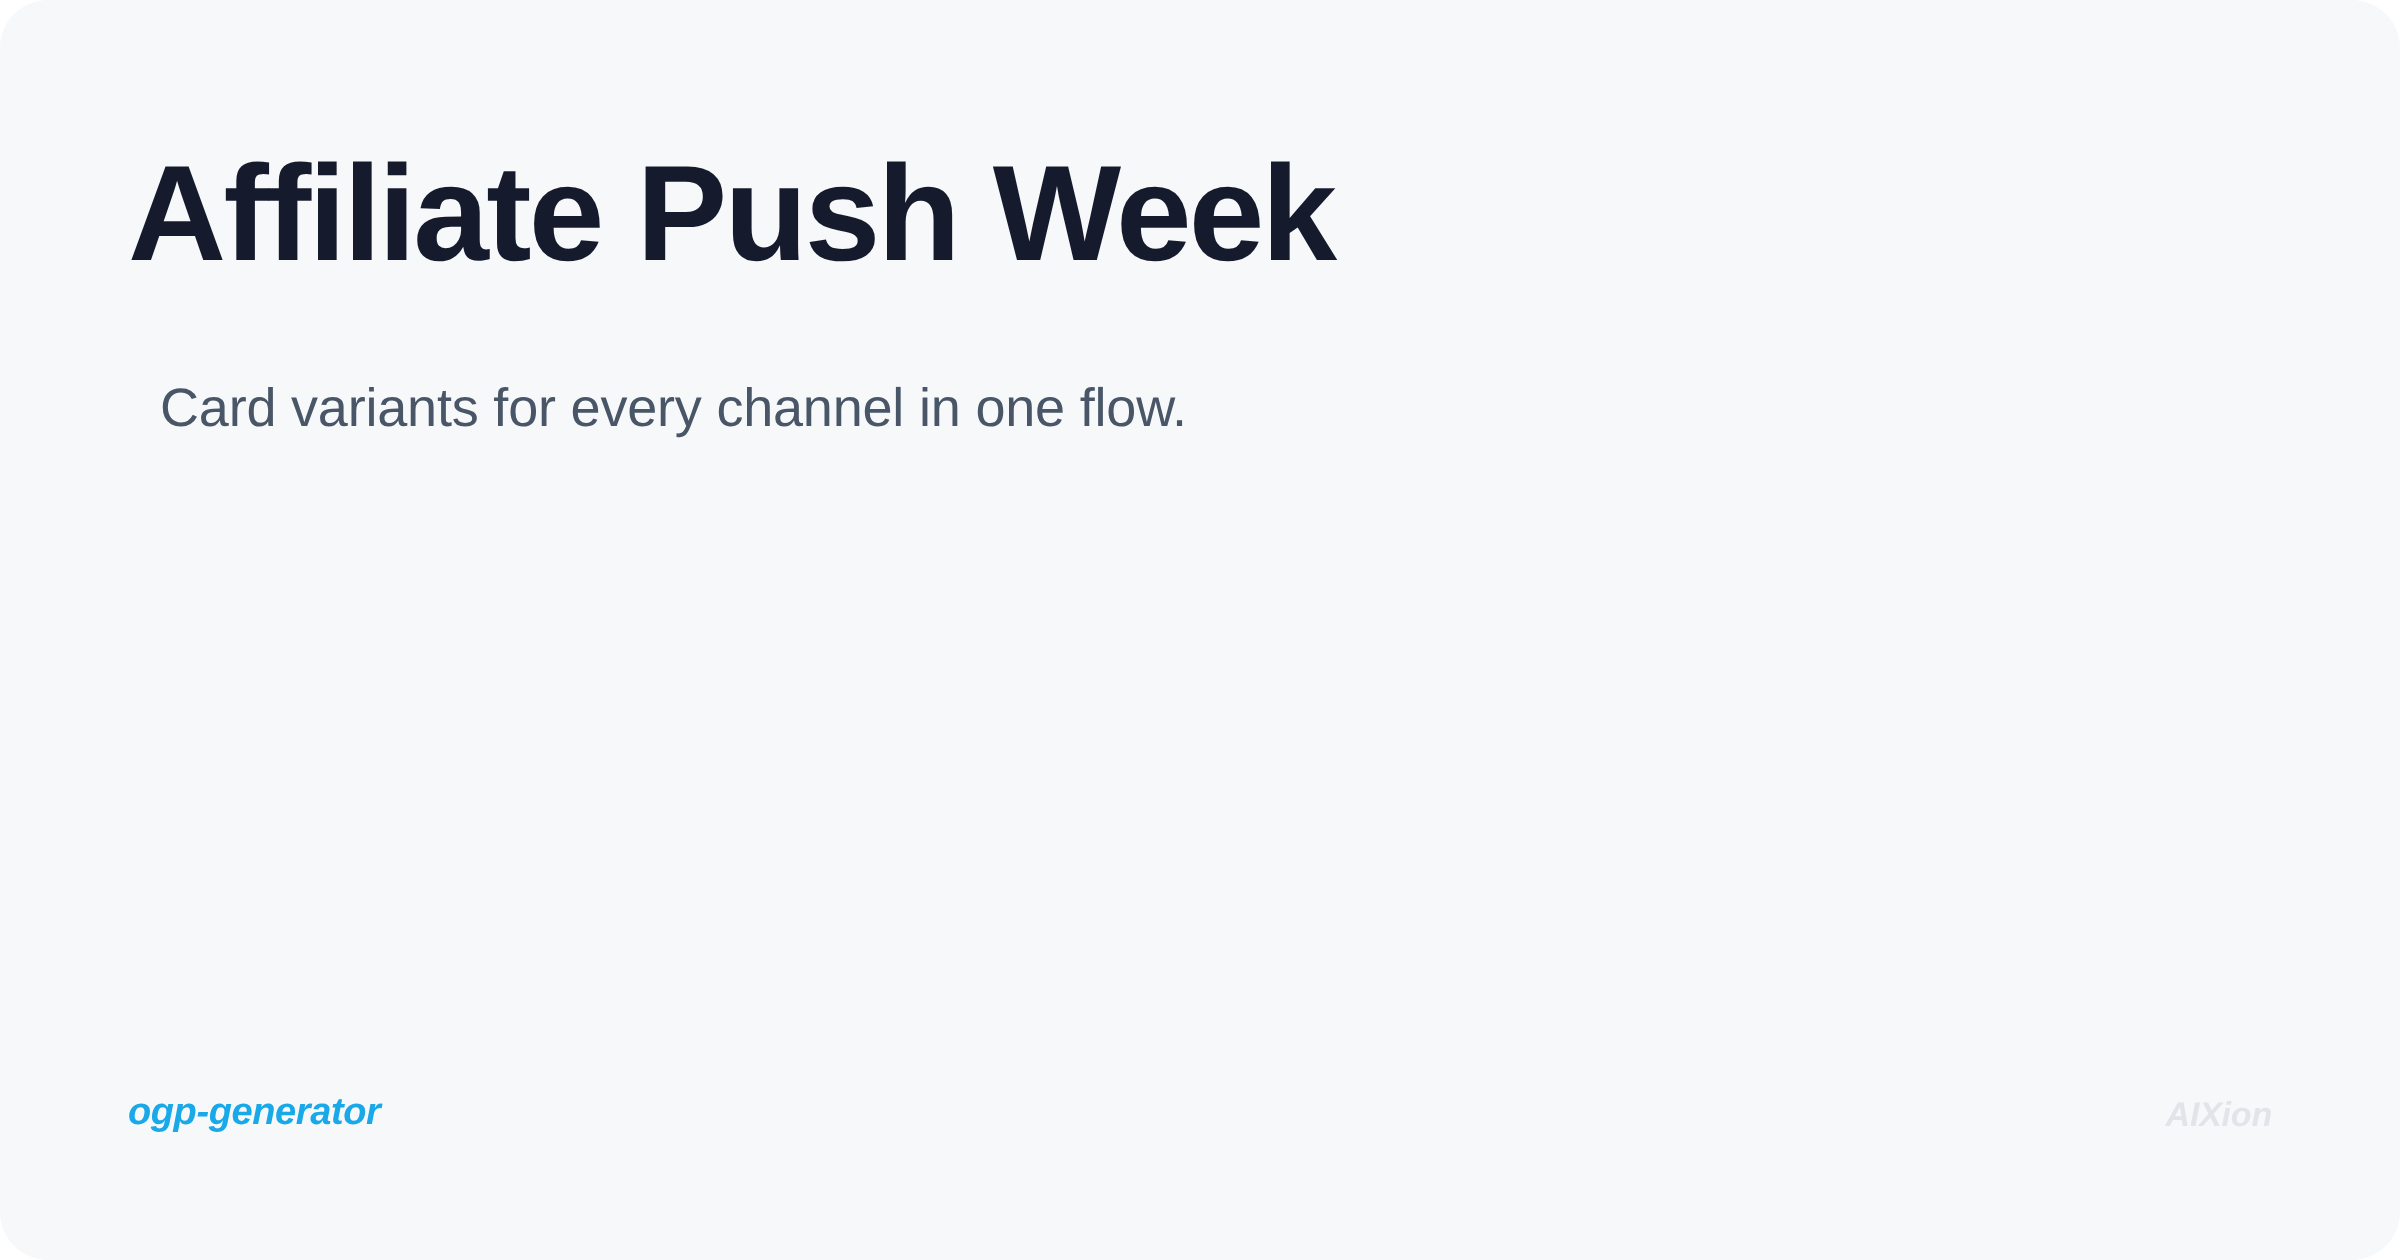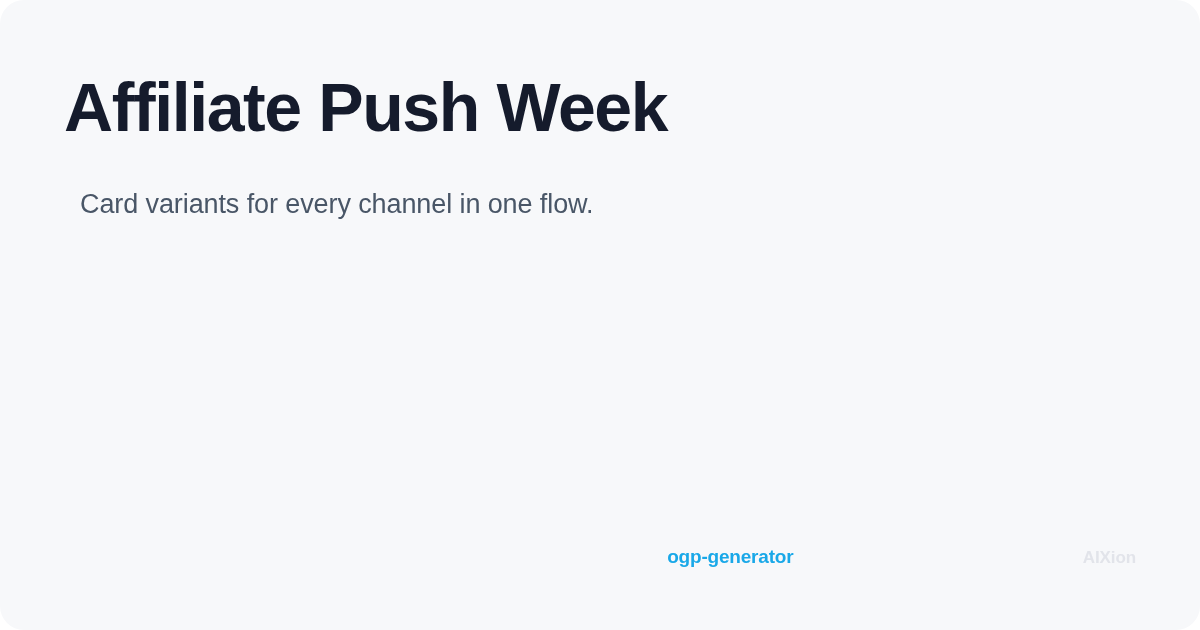--- a/index.html
+++ b/index.html
@@ -18,20 +18,21 @@
 
   .og-card {
     position: relative;
     box-sizing: border-box;
     width: 1200px;
     height: 630px;
     background: #f7f8fa;
     border-radius: 24px;
     padding: 64px;
     display: flex;
+    flex-direction: column;
     overflow: hidden;
   }
 
   .content-block {
     margin-top: 8px;
   }
 
   .og-title {
     margin: 0;
     font-size: 68px;
@@ -54,20 +55,21 @@
 
   .spacer {
     flex: 1 1 auto;
   }
 
   .og-footer {
     display: flex;
     align-items: flex-end;
     justify-content: space-between;
     width: 100%;
+    font-style: italic;
   }
 
   .brand-label {
     font-size: 19px;
     font-weight: 700;
     color: #19a8e8;
     letter-spacing: -0.2px;
     line-height: 1;
   }
 

